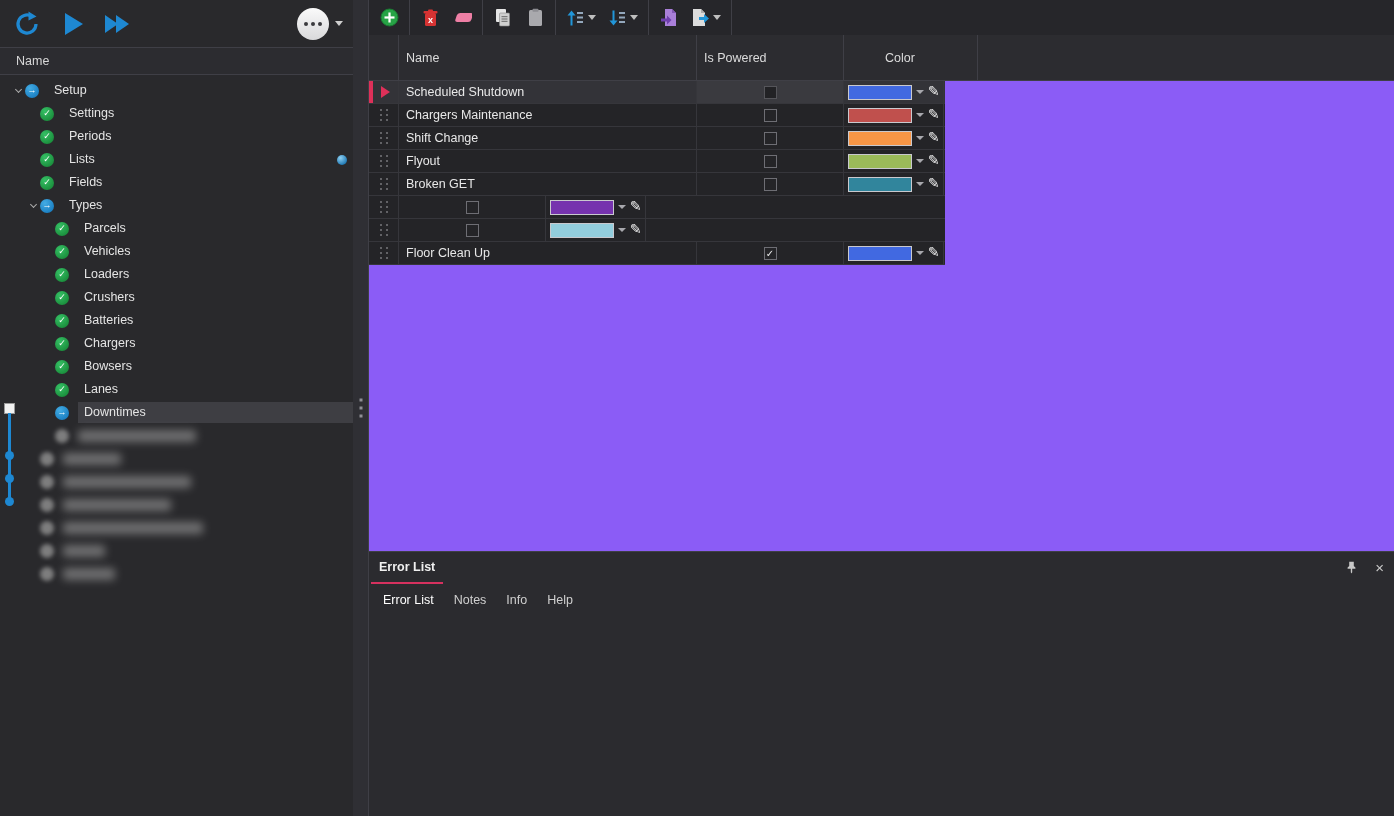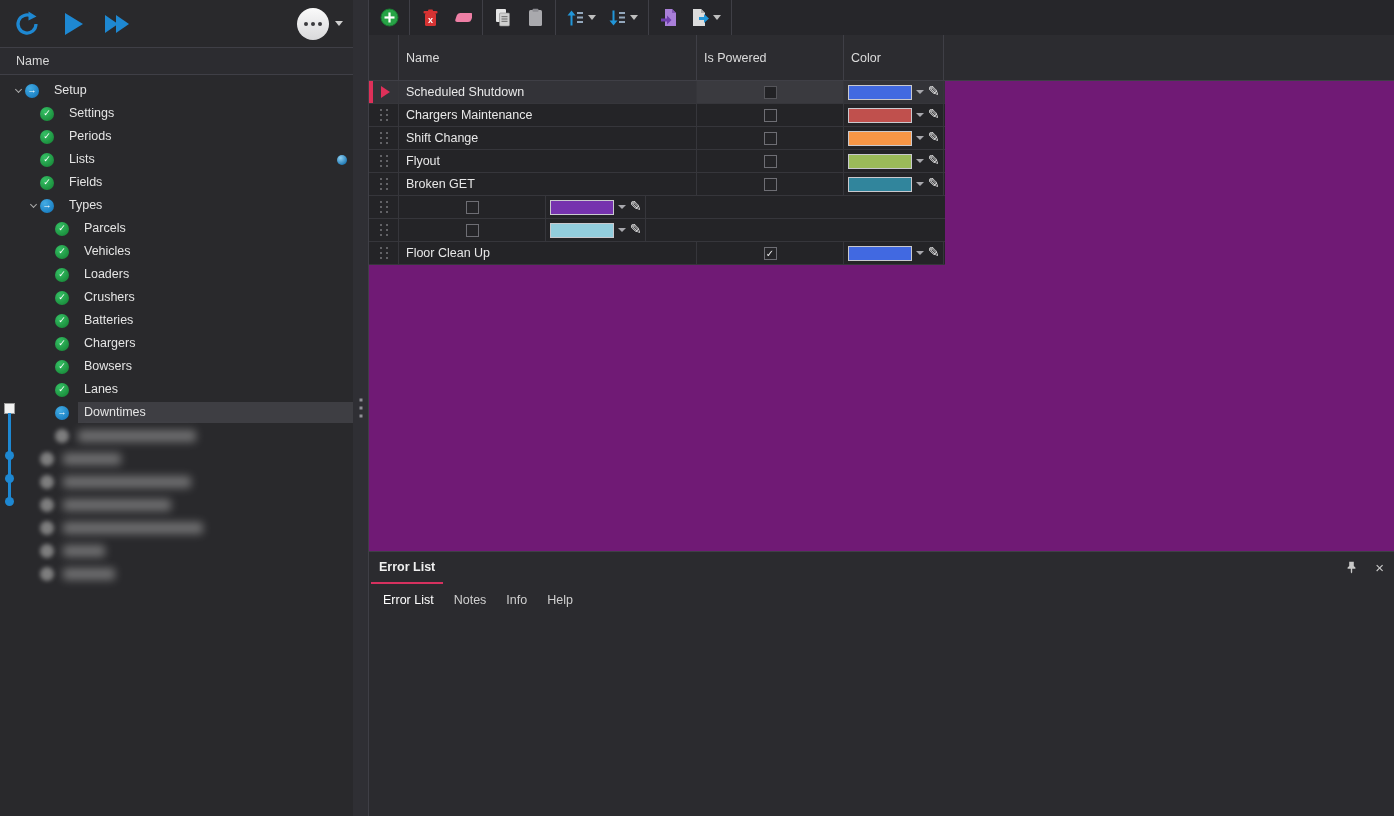--- a/index.html
+++ b/index.html
@@ -64,23 +64,23 @@
   .mbtn.wide { width:38px; }
   .mbtn .caret { margin-left:3px; border-top-color:#BFBFBF; }
 
   
   .grid-panel { flex:1; display:flex; flex-direction:column; border-bottom:1px solid #3F3F46; min-height:0; }
   .grid-header { height:46px; background:#2C2C30; border-bottom:1px solid #3F3F46; display:flex; flex:0 0 auto; }
   .gh-cell { display:flex; align-items:center; padding-left:7px; border-right:1px solid #3F3F46; color:#DCDCDC; }
   .gh-handle { width:30px; flex:0 0 30px; }
   .gh-name { width:298px; flex:0 0 298px; }
   .gh-pow { width:147px; flex:0 0 147px; }
-  .gh-color { width:100px; flex:0 0 100px; }
+  .gh-color { width:100px; flex:0 0 100px;margin-left:34px; }
   .gh-fill { flex:1; border-right:none; }
-  .grid-body { flex:1; background:#701a75; overflow:hidden; }
+  .grid-body { flex:1; background:#8b5cf6; overflow:hidden; }
   .grow { display:flex; width:576px; height:23px; border-bottom:1px solid #36363B; background:#242427; }
   .grow.current { background:#333338; }
   .gcell { display:flex; align-items:center; border-right:1px solid #36363B; height:100%; }
   .c-handle { width:30px; flex:0 0 30px; justify-content:center; position:relative; }
   .c-name { width:298px; flex:0 0 298px; padding-left:7px; color:#E8E8E8; }
   .c-pow { width:147px; flex:0 0 147px; justify-content:center; }
   .grow.current .c-pow { background:#3A3A3F; }
   .c-color { width:100px; flex:0 0 100px; padding:0 4px; gap:4px; }
   .dots6 { width:8px; height:12px; position:relative; }
   .dots6 i { position:absolute; width:2px; height:2px; background:#77777D; border-radius:50%; }

